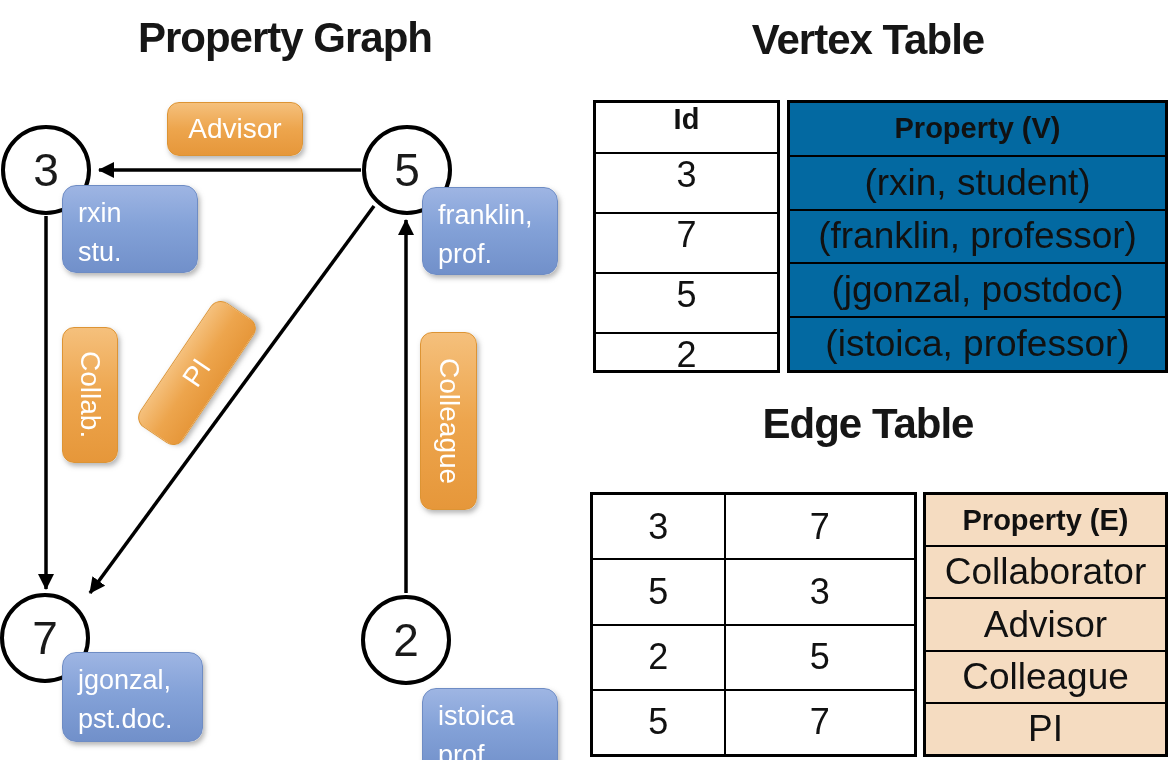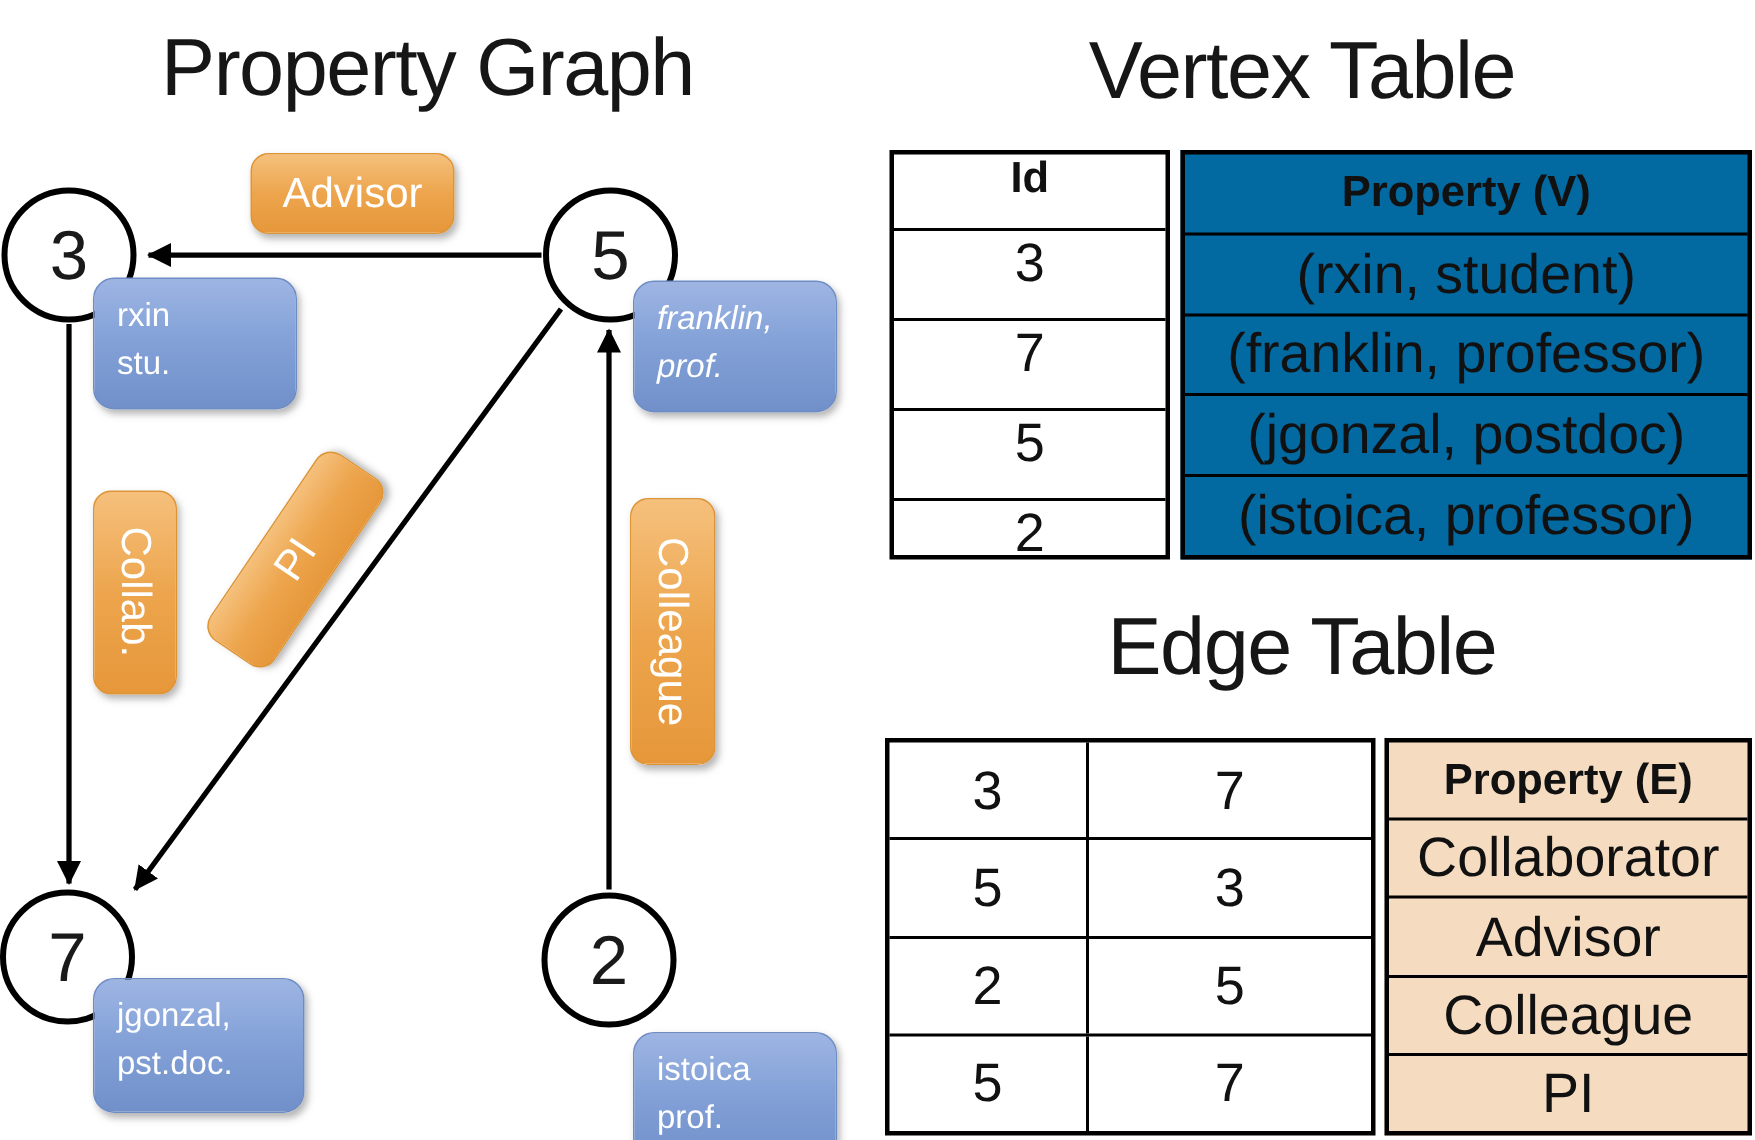--- a/index.html
+++ b/index.html
@@ -1,29 +1,29 @@
 <!DOCTYPE html>
 <html><head>
 <meta charset="utf-8">
 <style>
   * { margin:0; padding:0; box-sizing:border-box; }
   html,body { background:#ffffff; }
   body { font-family:"Liberation Sans", sans-serif; }
   .slide { position:relative; width:1170px; height:760px; background:#fff; overflow:hidden; }
 
   
-  .big-title { position:absolute; text-align:center; font-size:54px; font-weight:400;
+  .big-title { position:absolute; text-align:center; font-size:42px; font-weight:700;
                letter-spacing:-1px; color:#161616; line-height:1.15; }
 
   
   .edges-svg { position:absolute; left:0; top:0; width:585px; height:760px; }
   .gnode { position:absolute; width:90px; height:90px; border:4px solid #000; border-radius:50%;
            background:#fff; display:flex; align-items:center; justify-content:center;
            font-size:46px; color:#1a1a1a; }
-  .vcard { position:absolute; border-radius:14px; color:#fff; font-size:22px; line-height:1.45;
+  .vcard { position:absolute; border-radius:14px; color:#fff; font-size:27px; line-height:1.45;
            padding:8px 15px; white-space:pre-line;
            background:linear-gradient(180deg,#9eb5e3 0%,#84a2d8 45%,#7190ca 100%);
            border:1px solid #6e8cc4; box-shadow:2px 3px 5px rgba(110,110,110,.5); }
   .ecard { position:absolute; border-radius:12px; color:#fff; font-size:28px;
            display:flex; align-items:center; justify-content:center;
            background:linear-gradient(180deg,#f5c07c 0%,#eda54d 50%,#e6973a 100%);
            border:1px solid #dd9434; box-shadow:2px 3px 5px rgba(110,110,110,.5); }
   .ecard.vert { writing-mode:vertical-rl; text-orientation:mixed; }
   .ecard.tilt { transform:rotate(-56deg); }
 
@@ -59,21 +59,21 @@
     <line x1="406" y1="593" x2="406" y2="220" stroke="#000" stroke-width="3.5" marker-end="url(#ah)"></line>
   </svg>
 
   <div class="gnode" style="left:1px; top:125px;">3</div>
   <div class="gnode" style="left:362px; top:125px;">5</div>
   <div class="gnode" style="left:0px; top:593px;">7</div>
   <div class="gnode" style="left:361px; top:595px;">2</div>
 
   <div class="vcard" style="left:62px; top:185px; width:136px; height:88px;">rxin
 stu.</div>
-  <div class="vcard" style="left:422px; top:187px; width:136px; height:88px;font-style:italic;">franklin,
+  <div class="vcard" style="left:422px; top:187px; width:136px; height:88px;">franklin,
 prof.</div>
   <div class="vcard" style="left:62px; top:652px; width:141px; height:90px;">jgonzal,
 pst.doc.</div>
   <div class="vcard" style="left:422px; top:688px; width:136px; height:86px;">istoica
 prof.</div>
 
   <div class="ecard" style="left:167px; top:102px; width:136px; height:54px;">Advisor</div>
   <div class="ecard vert" style="left:62px; top:327px; width:56px; height:136px;">Collab.</div>
   <div class="ecard tilt" style="left:122px; top:347px; width:150px; height:52px;">PI</div>
   <div class="ecard vert" style="left:420px; top:332px; width:57px; height:178px;">Colleague</div>

